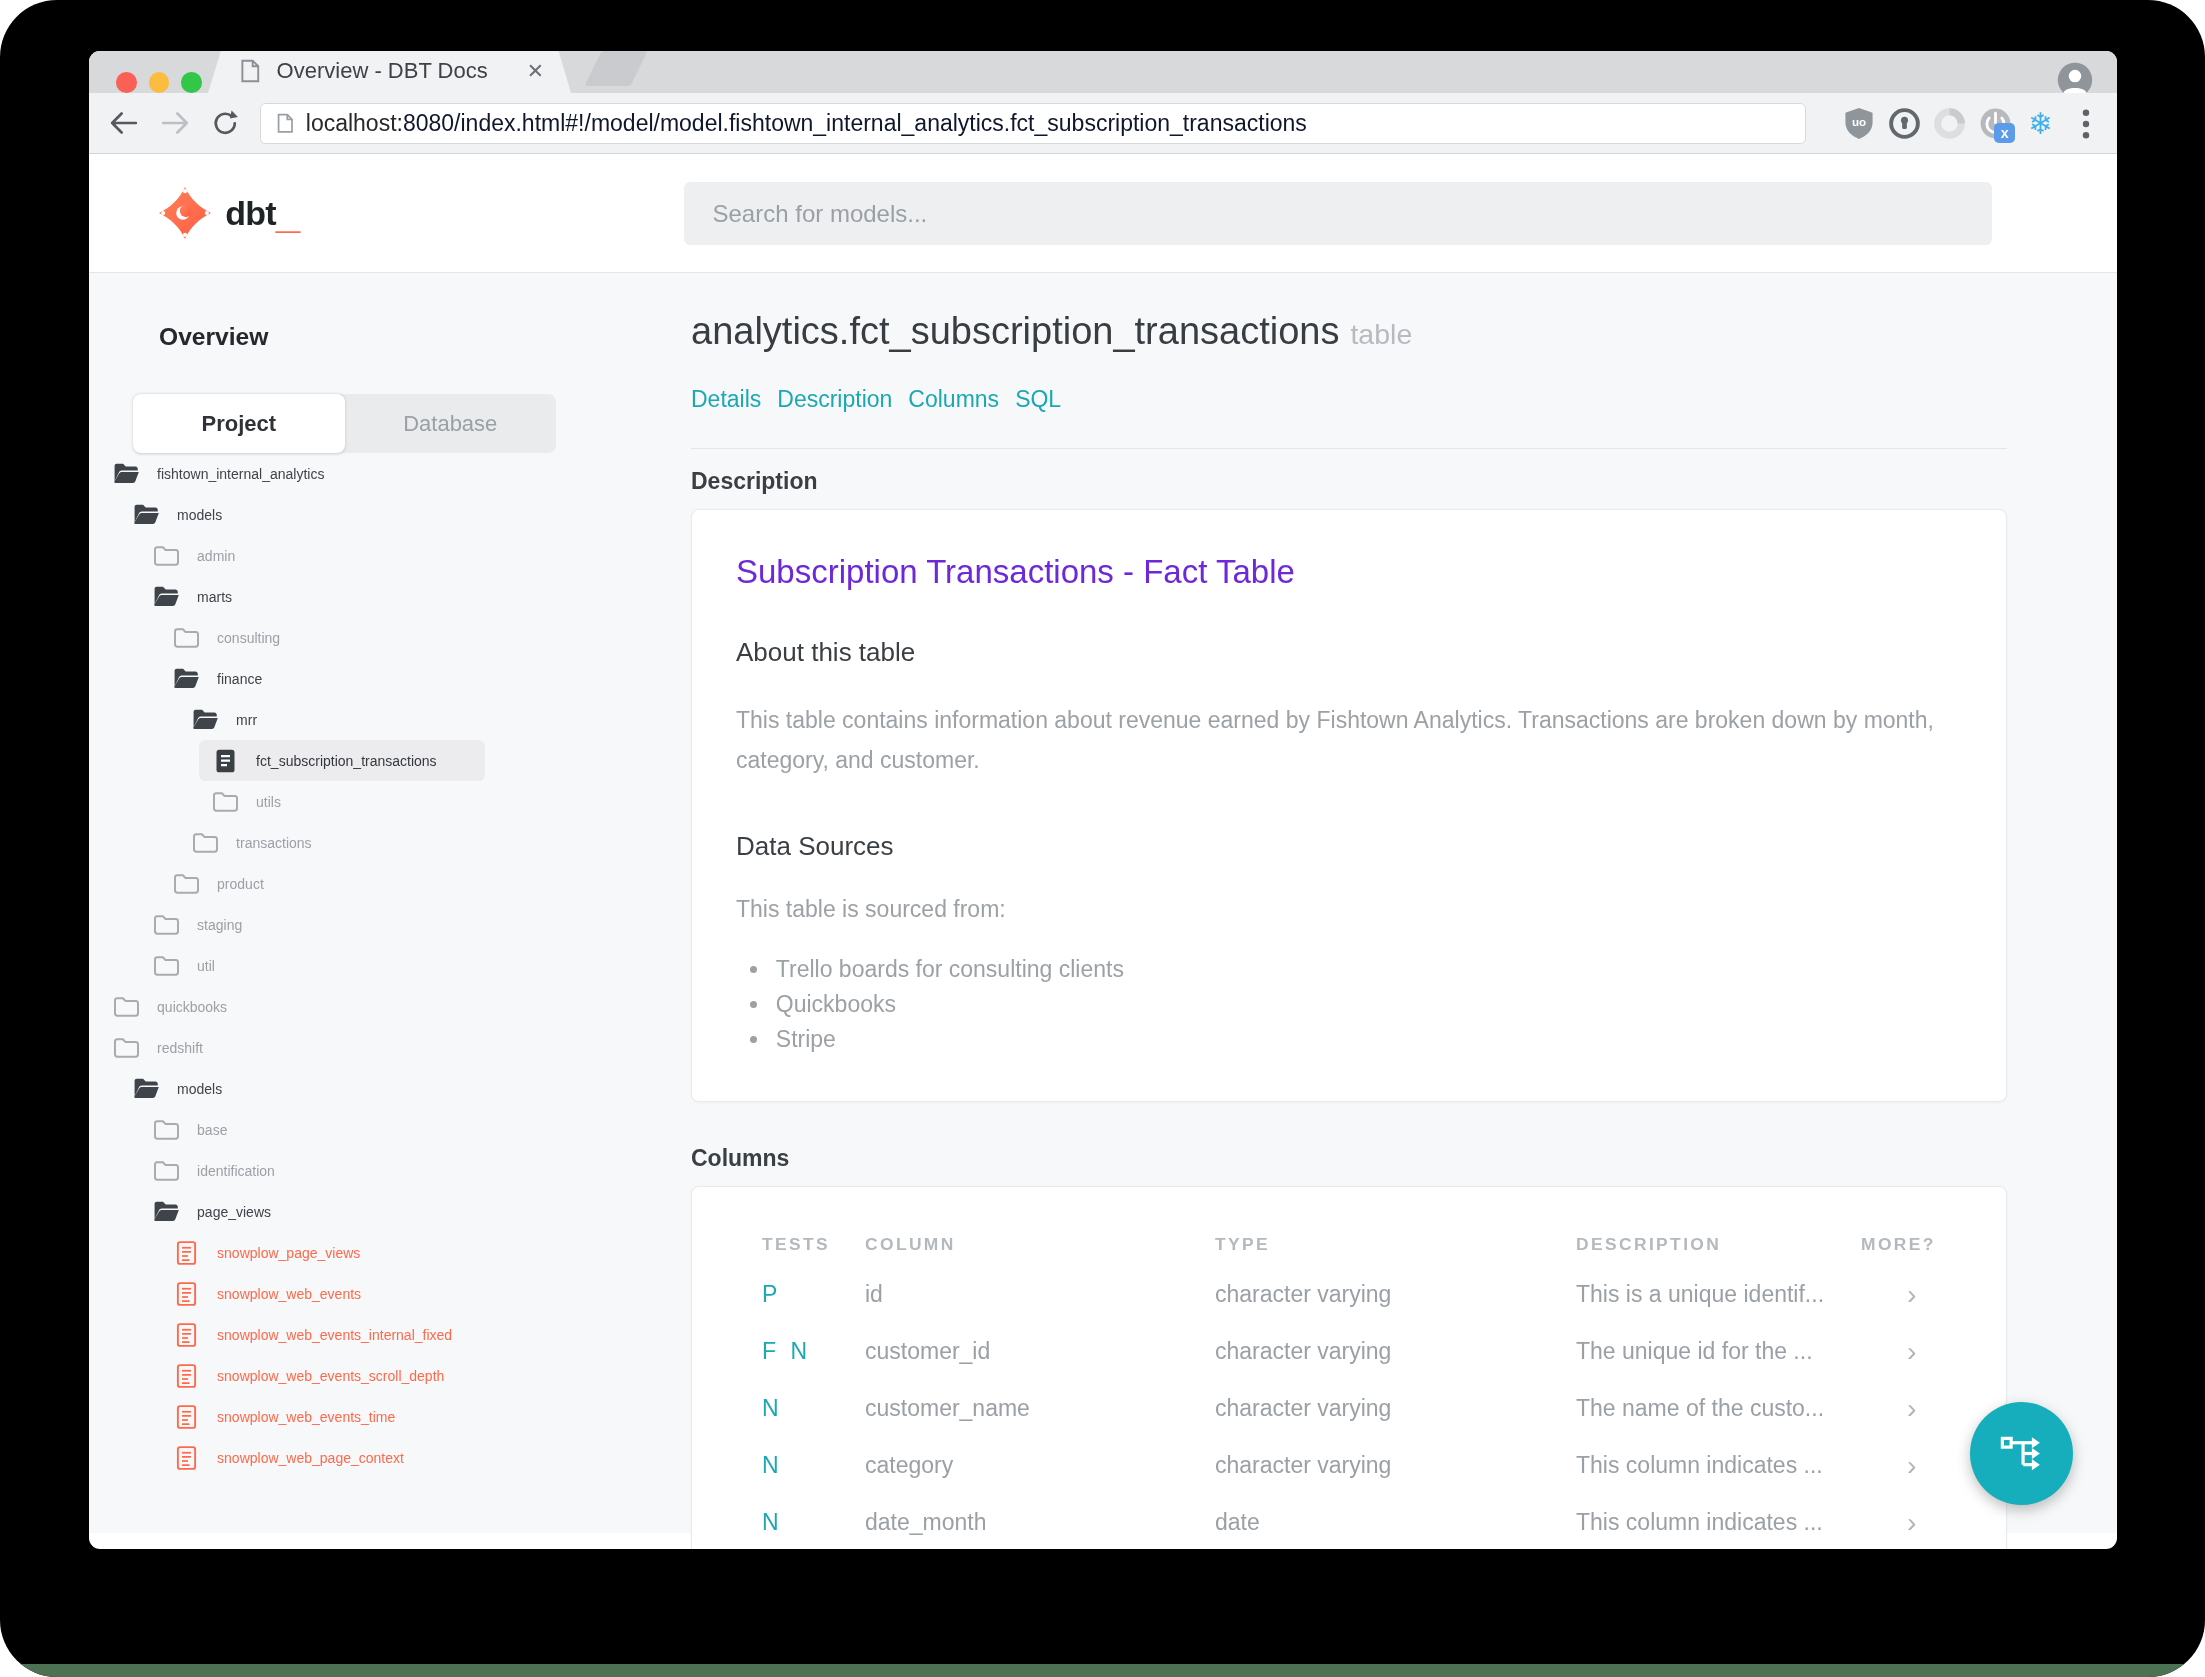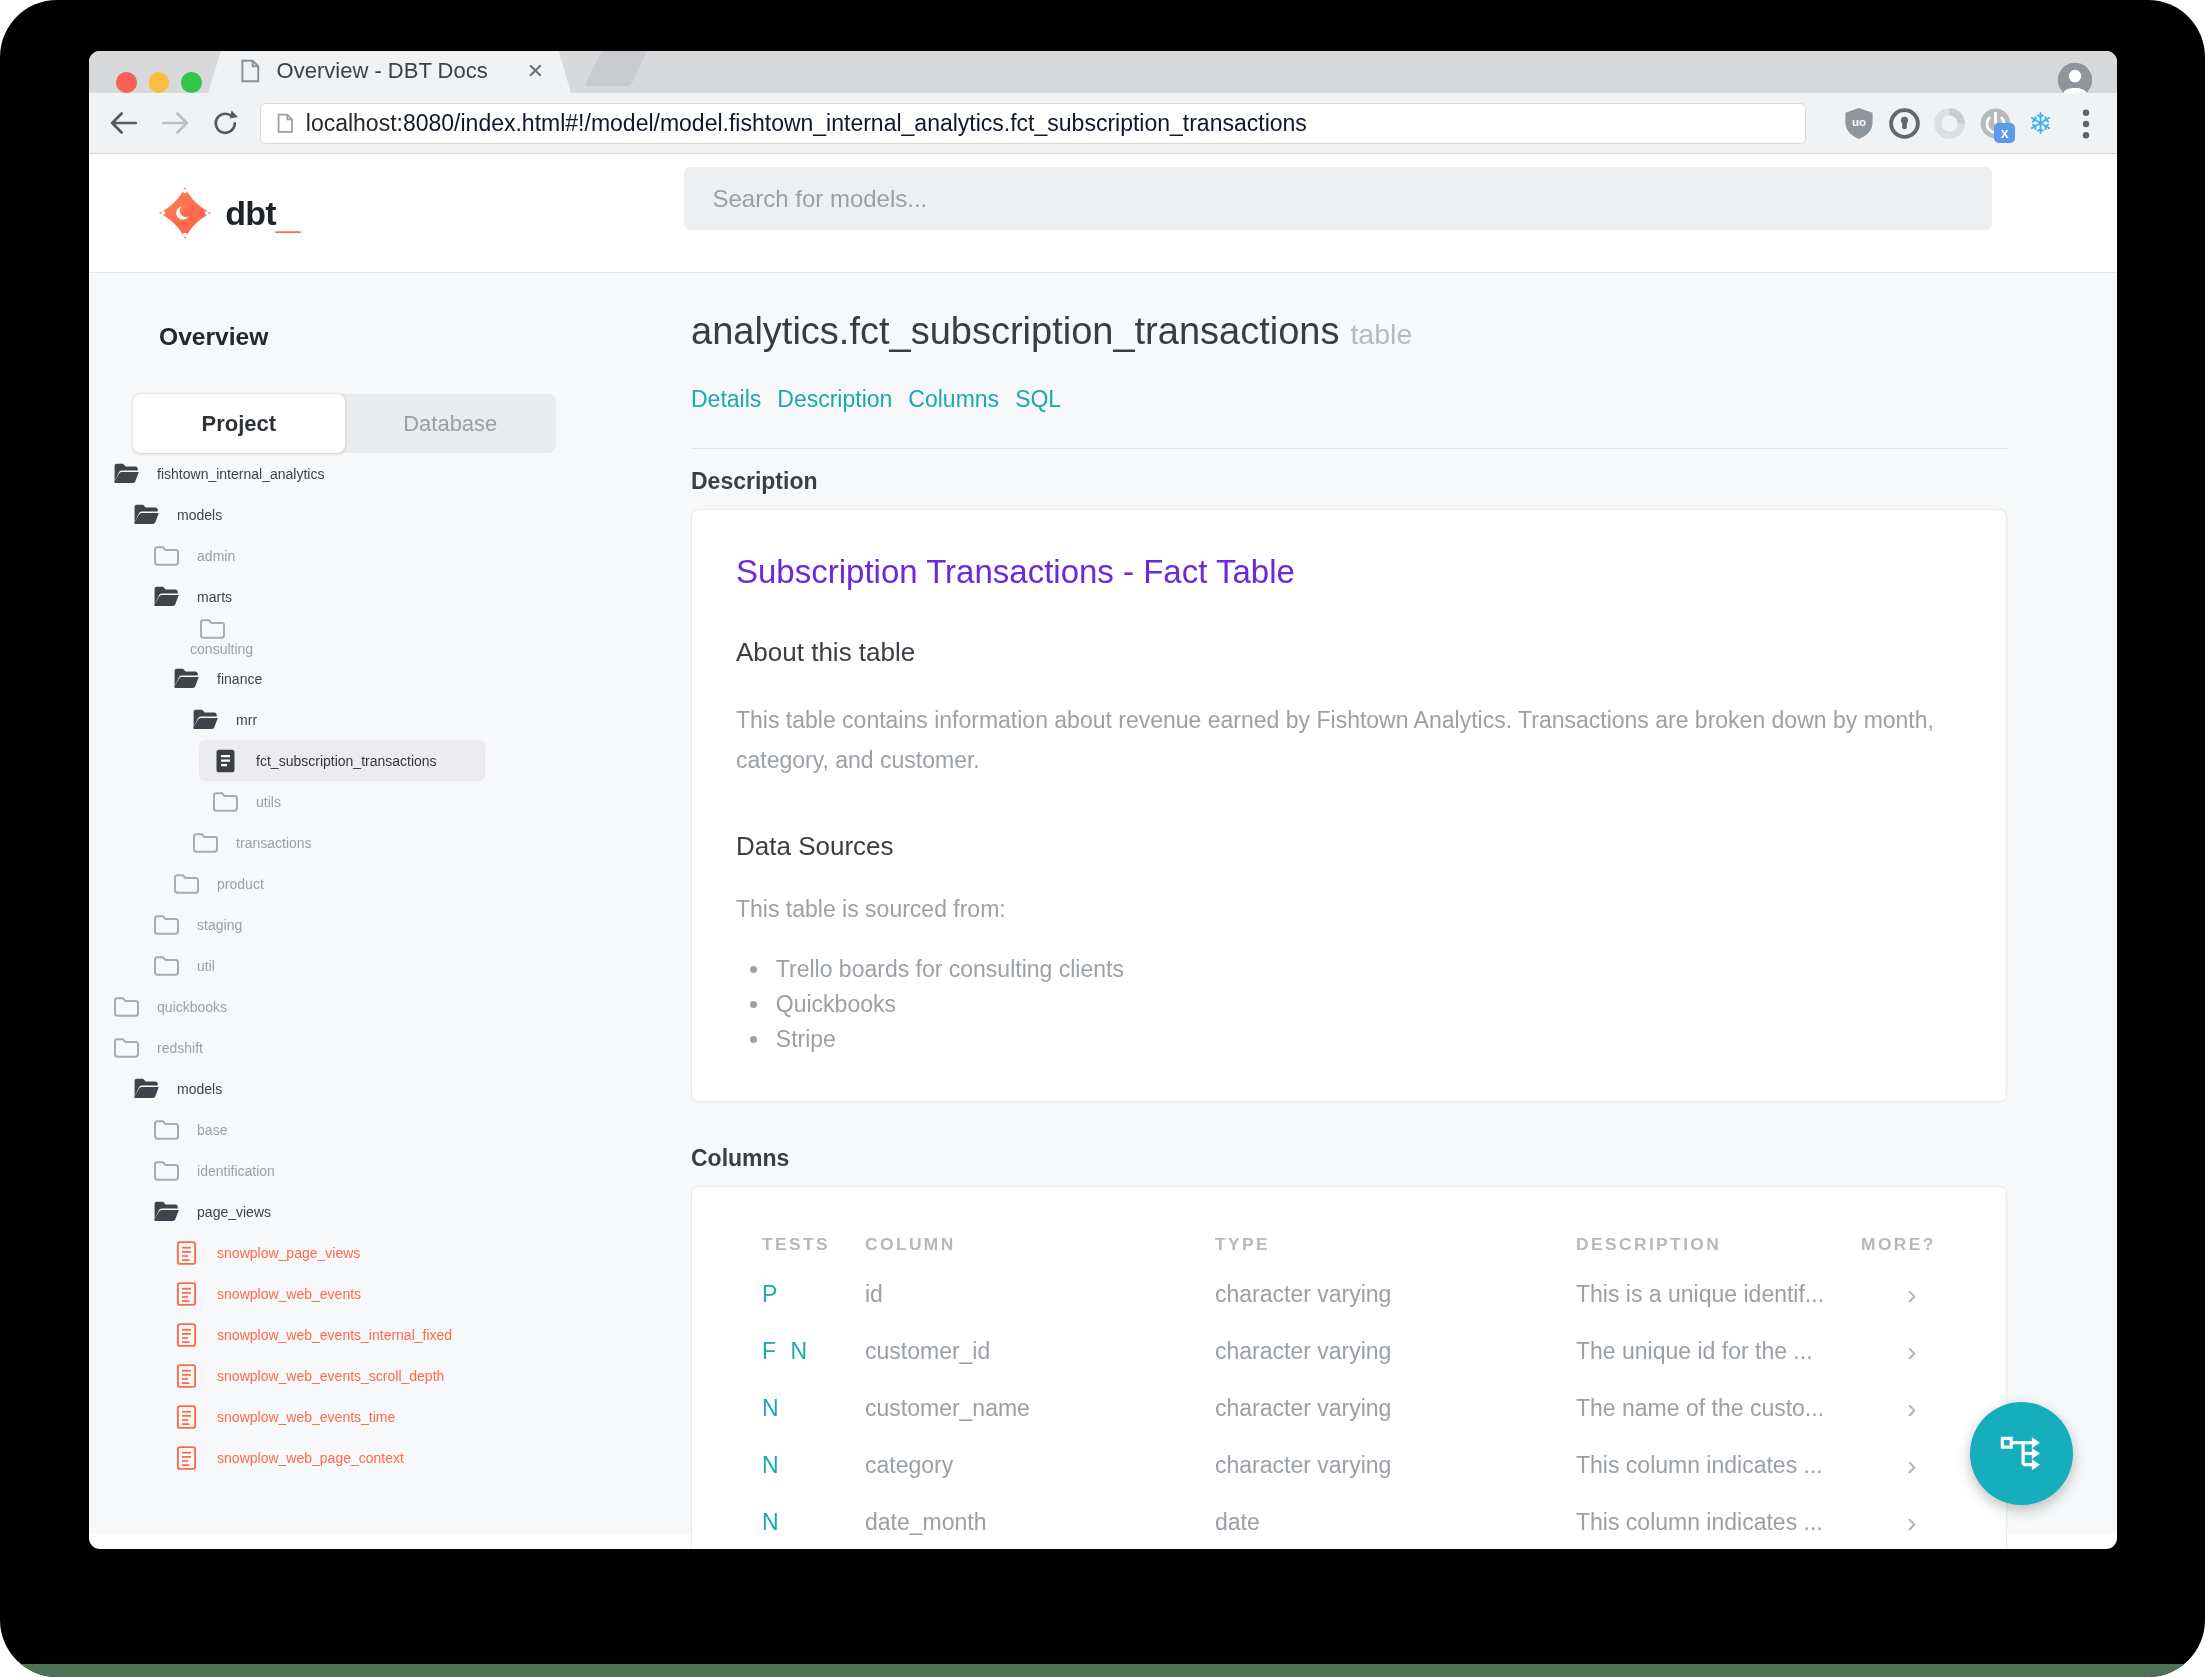--- a/index.html
+++ b/index.html
@@ -45,21 +45,21 @@
                  border-radius:4.8px; color:#fff; font-size:14.3px; font-weight:bold; display:flex;
                  align-items:center; justify-content:center; }
 
   
   .appheader { position:relative; height:119px; background:#fff; border-bottom:0.8px solid #e3e5e8;
                display:flex; align-items:center; }
   .brand { display:flex; align-items:center; margin-left:70px; }
   .brand svg { width:52px; height:52px; }
   .brand-text { font-size:34px; font-weight:bold; color:#1f2427; letter-spacing:-0.8px; margin-left:14.3px; }
   .brand-cursor { color:#ff694b; font-weight:bold; font-size:44px; }
-  .searchbox { position:absolute; left:595px; top:13px; width:1308px; height:63px; background:#edeff1;
+  .searchbox { position:absolute; left:595px; top:28px; width:1308px; height:63px; background:#edeff1;
                border-radius:6.3px; display:flex; align-items:center; padding:0 28.5px; }
   .searchbox input { border:none; outline:none; background:transparent; width:100%;
                      font-size:24px; color:#3e4449; font-family:inherit; }
   .searchbox input::placeholder { color:#9aa0a6; }
 
   
   .appbody { position:relative; display:flex; height:1260px; background:#f7f8f9; }
 
   
   .sidebar { width:602px; flex:0 0 602px; padding-top:48px; overflow:hidden; }
@@ -290,21 +290,21 @@
                 <svg class="ic ic-folder-open" viewBox="0 0 34 28">
                   <path d="M2 3.5 C2 2 3.2 1 4.7 1 h8 l3.3 3.5 h12.3 c1.6 0 2.9 1.3 2.9 2.9 v2.1 H11 c-1.6 0-3 1-3.6 2.5 L2 23 Z" fill="currentColor"></path>
                   <path d="M11.2 11.5 h21.3 l-4.4 11.7 c-.5 1.3-1.7 2.2-3.1 2.2 H3 c-1 0-1.7-1-1.3-1.9 l6-10 c.6-1.2 1.9-2 3.5-2 Z" fill="currentColor"></path>
                 </svg>
 
                 <span class="tree-label">marts</span>
               </div>
             </li>
 
             <li class="tree-item folder muted">
-              <div class="row" style="margin-left: 71px; flex-direction: column;">
+              <div class="row" style="margin-left: 71px;">
 
                 <svg class="ic ic-folder" viewBox="0 0 34 28">
                   <path d="M2.5 6 c0-1.7 1.3-3 3-3 h7 l3.2 3.4 h12.8 c1.7 0 3 1.3 3 3 V22 c0 1.7-1.3 3-3 3 H5.5 c-1.7 0-3-1.3-3-3 Z" fill="none" stroke="currentColor" stroke-width="2.5"></path>
                 </svg>
 
                 <span class="tree-label">consulting</span>
               </div>
             </li>
 
             <li class="tree-item folder-open dark">

